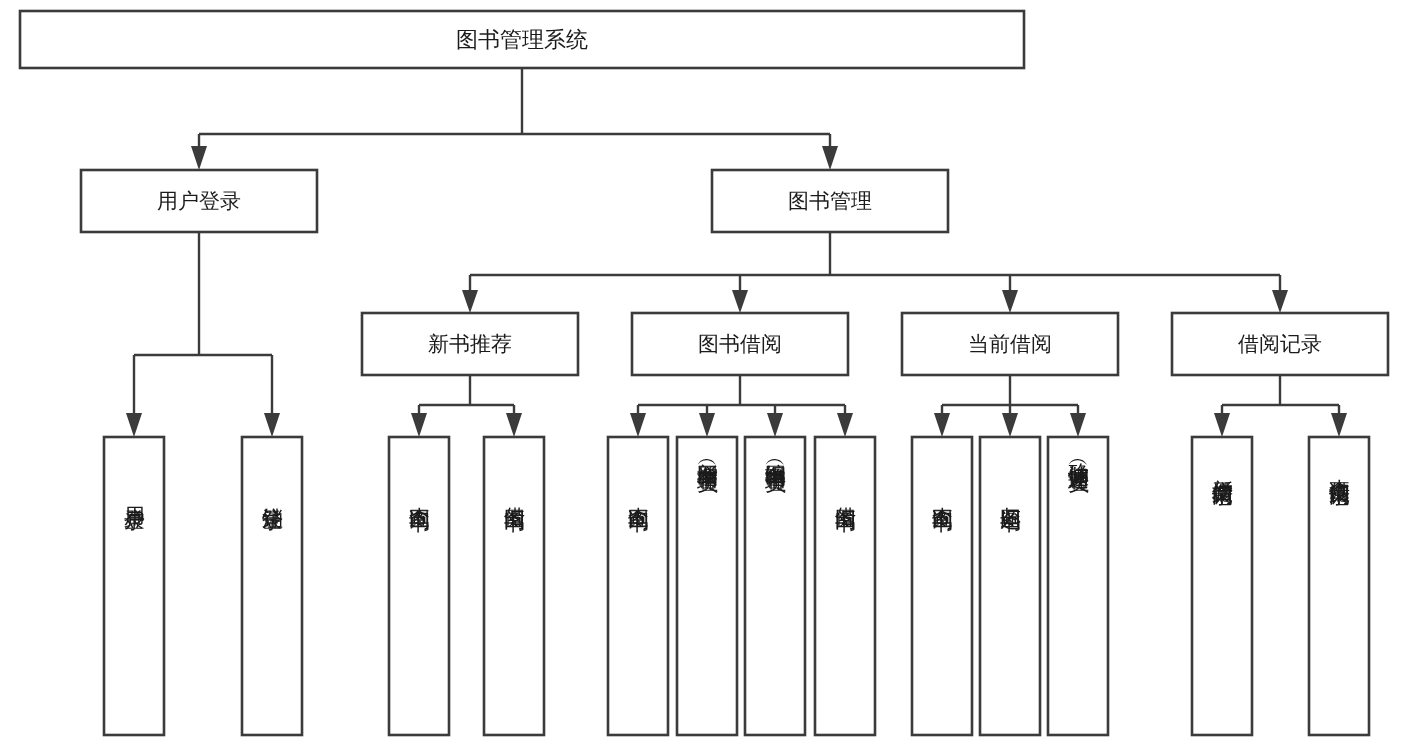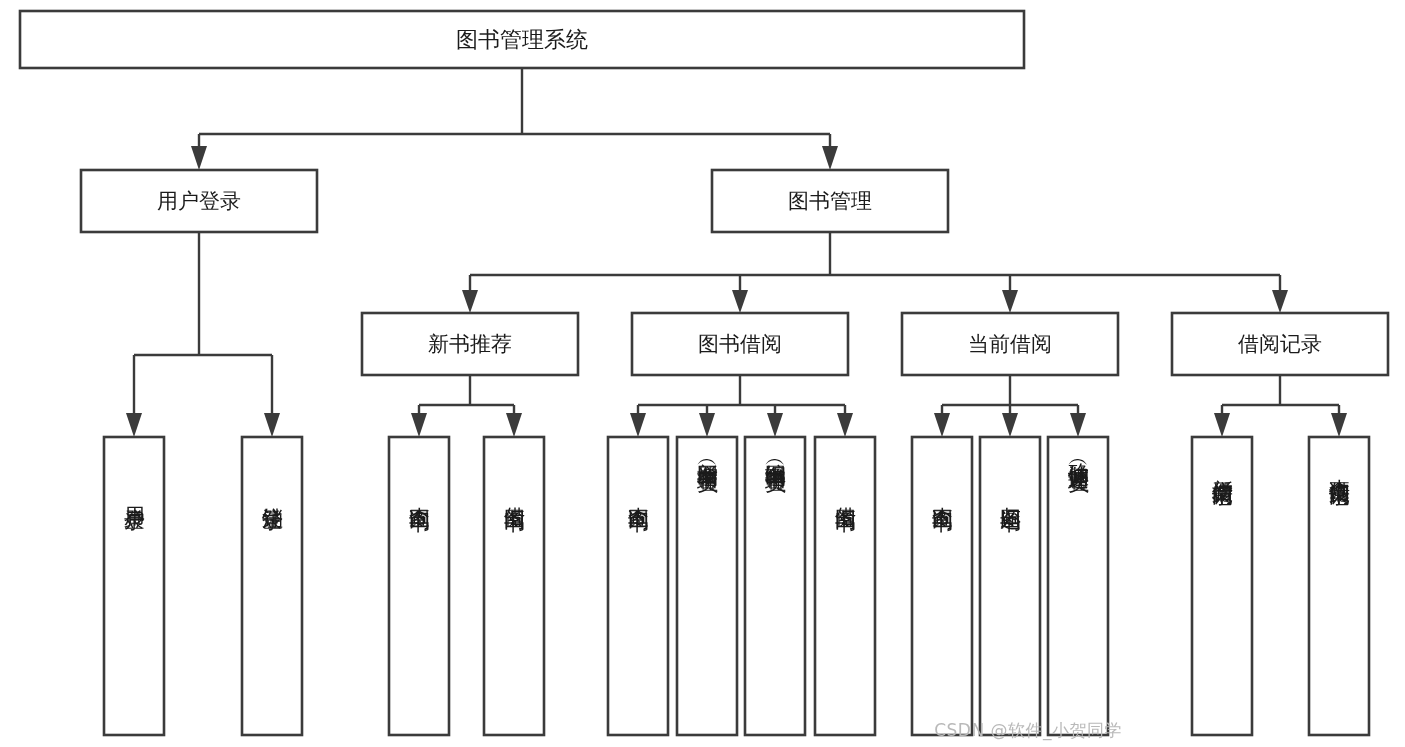--- a/index.html
+++ b/index.html
@@ -12,21 +12,20 @@
     width: 1405px;
     height: 747px;
     font-family: "DejaVu Sans", "Liberation Sans", sans-serif;
     overflow: hidden;
     position: relative;
   }
   #diagram-root {
     position: relative;
     width: 1114px;
     height: 747px;
-    padding-left: 18px;
   }
   svg.diagram-canvas {
     position: absolute;
     top: 0;
     left: 0;
     width: 1405px;
     height: 747px;
   }
   .node-box {
     fill: #ffffff;
@@ -267,15 +266,14 @@
     <span class="vlabel">确认归还（管理员）</span>
   </div>
 
   <div class="vlabel-wrap" style="left:1192px; top:462px; width:60px; height:273px;">
     <span class="vlabel">新增借阅记录</span>
   </div>
   <div class="vlabel-wrap" style="left:1309px; top:462px; width:60px; height:273px;">
     <span class="vlabel">查询借阅记录</span>
   </div>
 
-  <div class="watermark">CSDN @软件_小贺同学</div>
 
 </div>
 
 </body></html>

